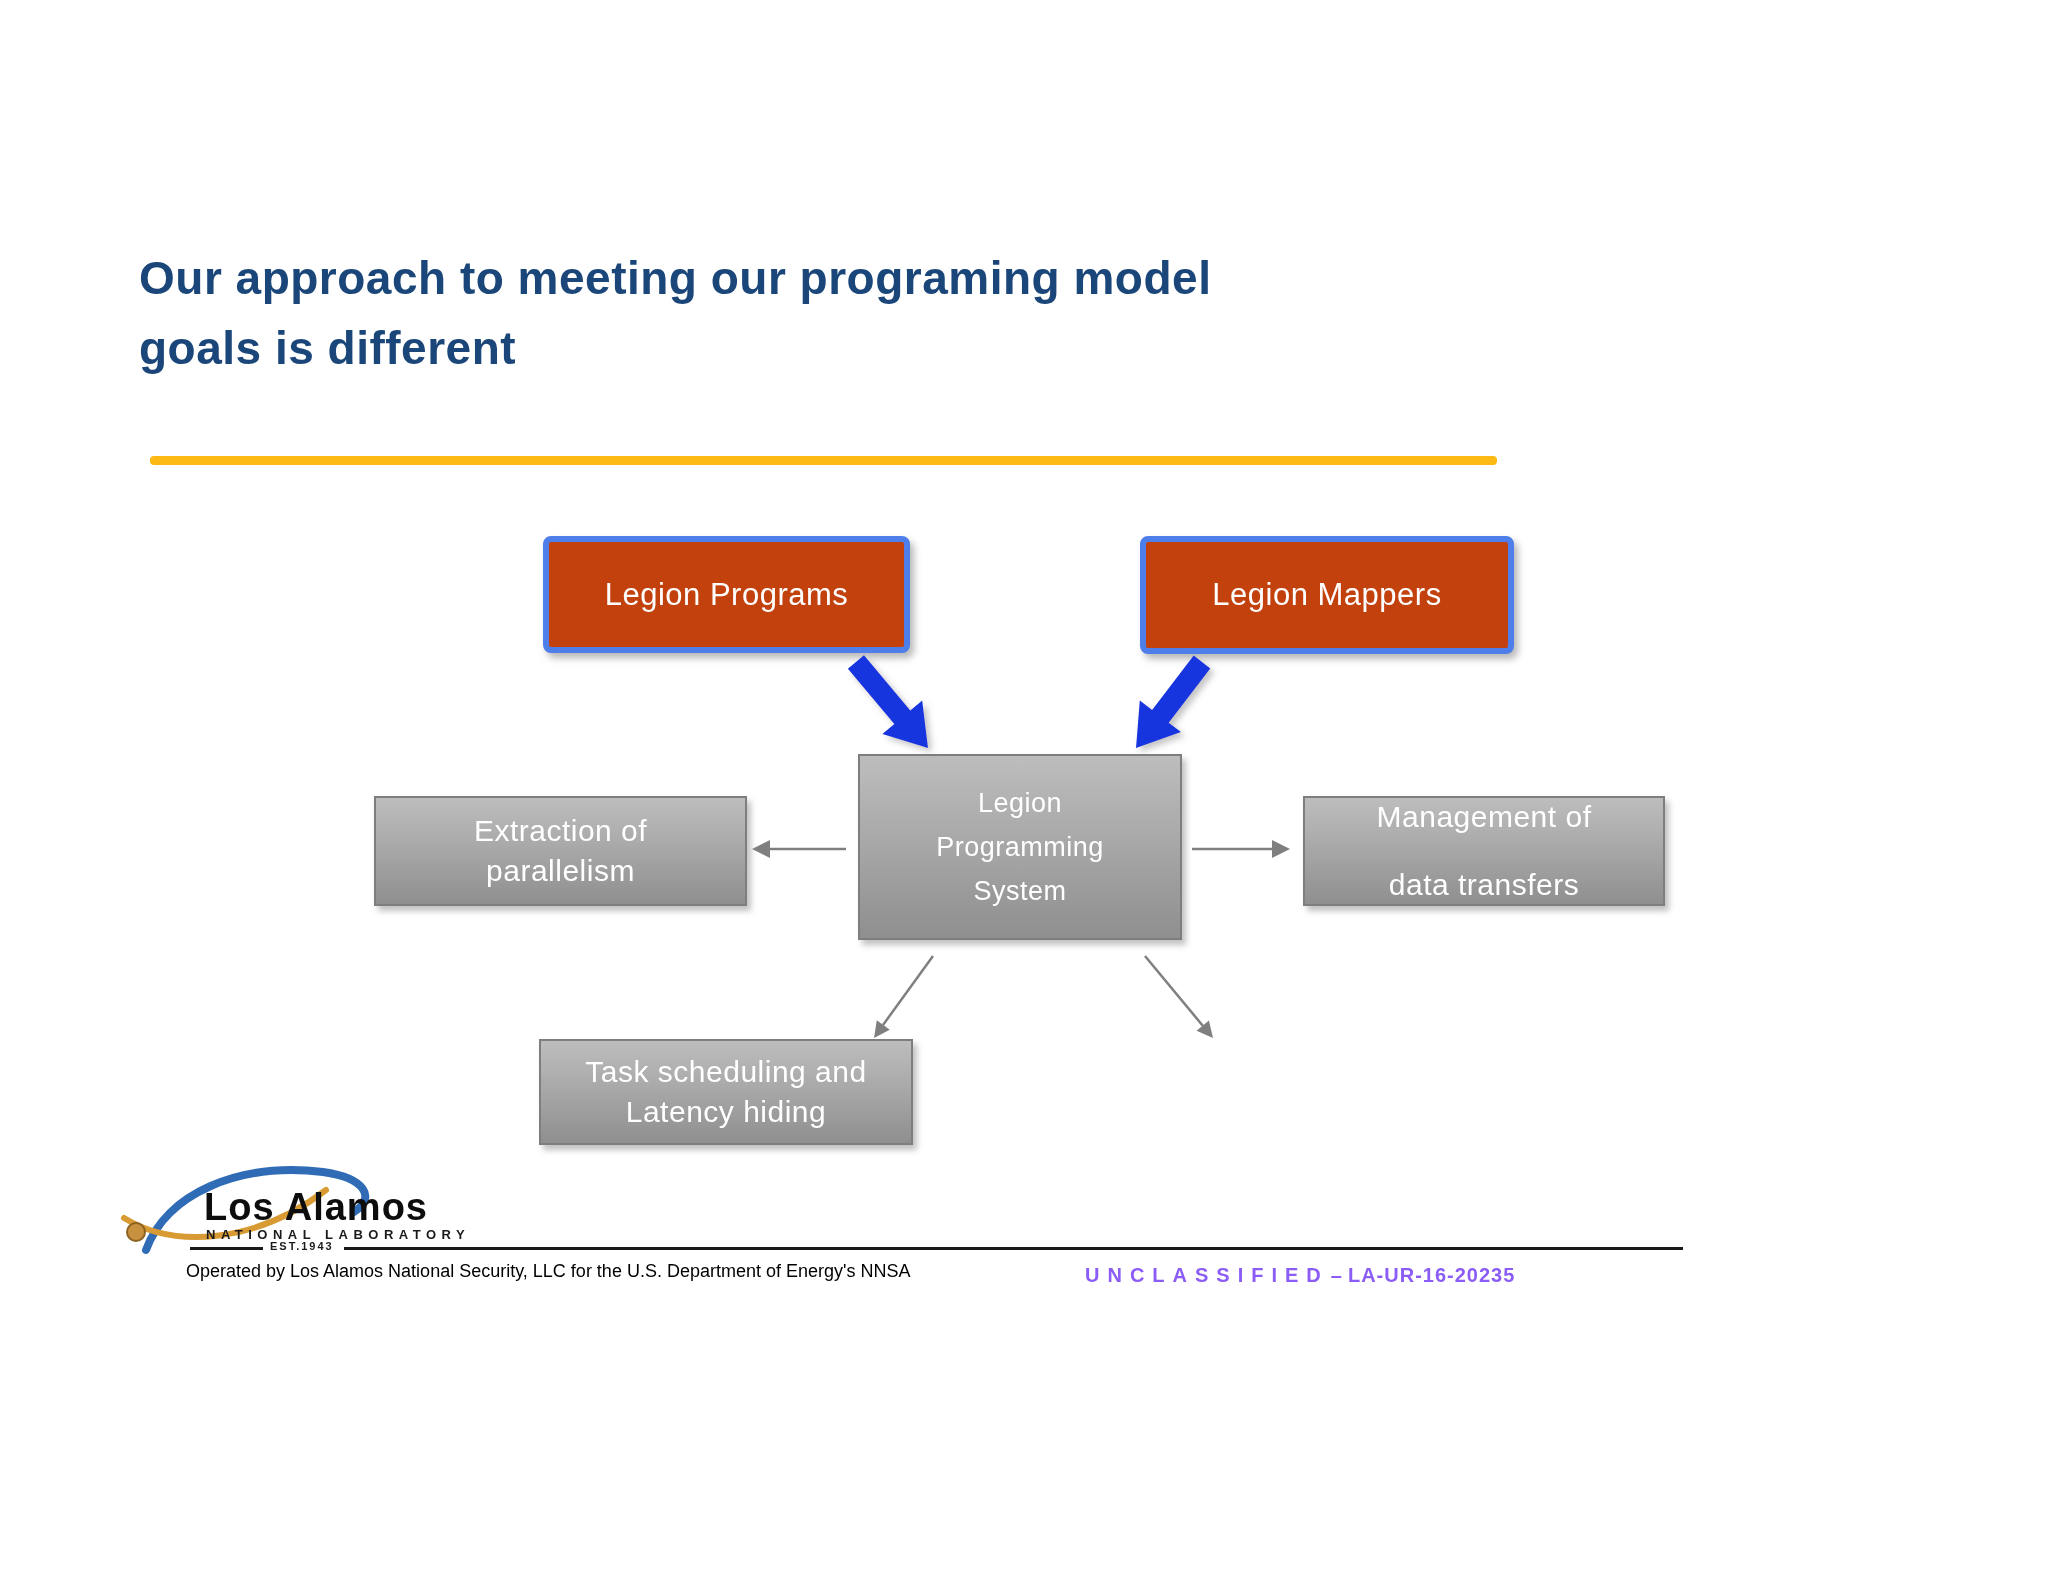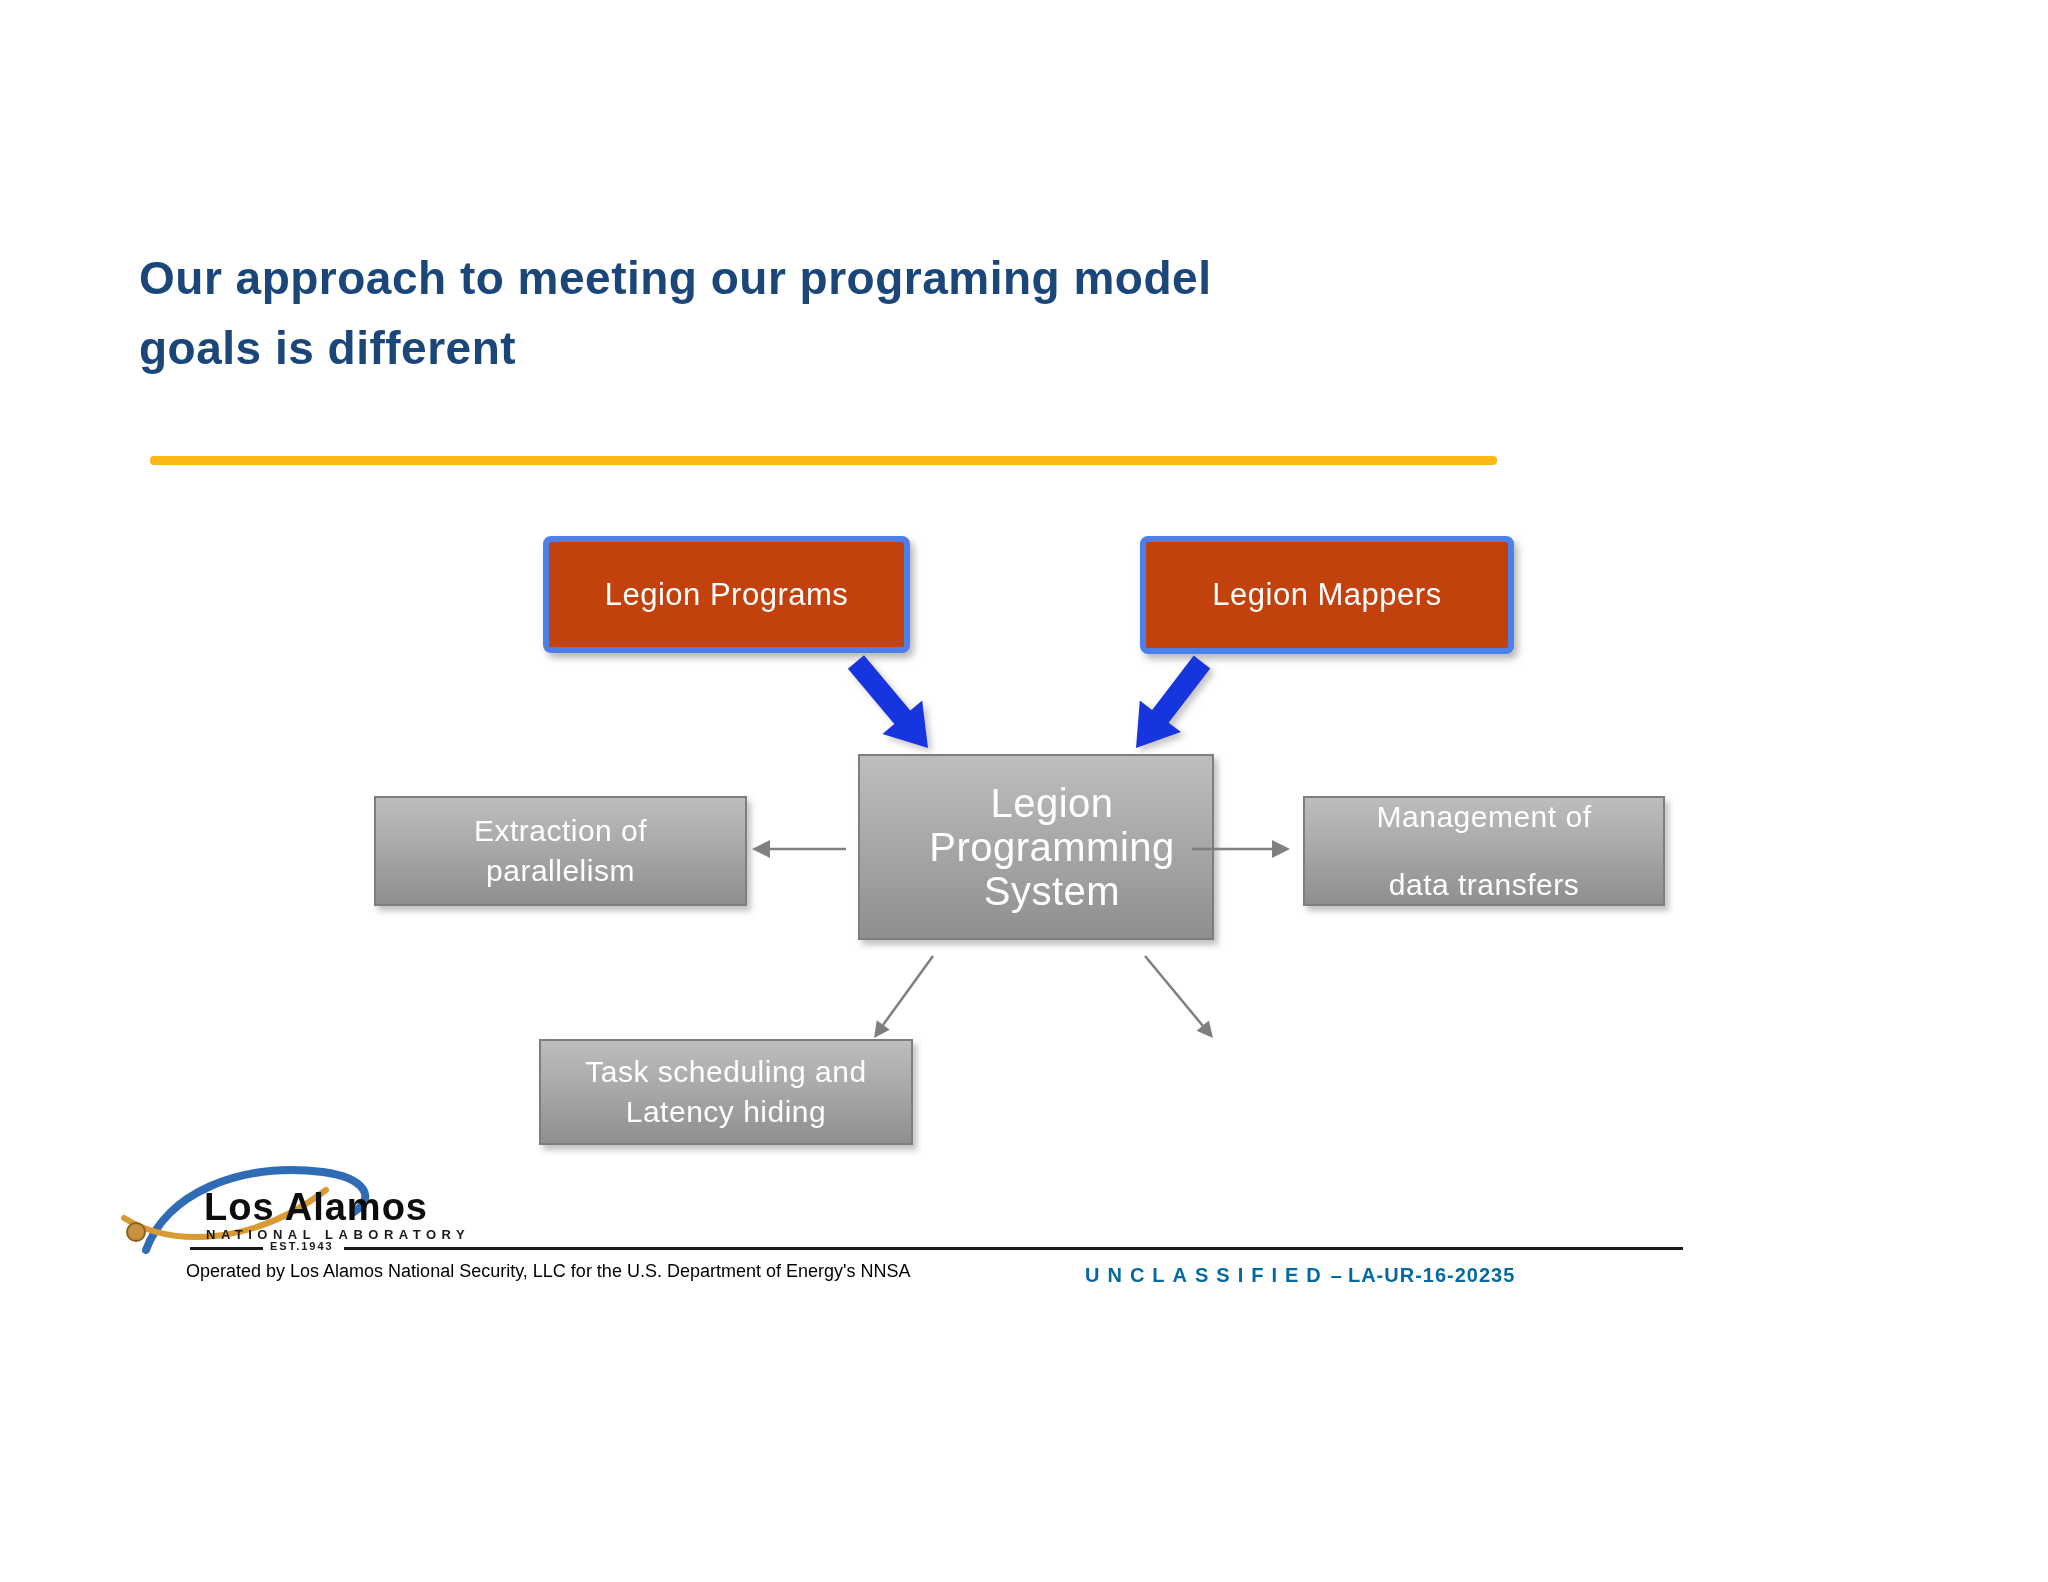--- a/index.html
+++ b/index.html
@@ -18,21 +18,21 @@
          color:#ffffff;font-size:31px;display:flex;align-items:center;justify-content:center;
          text-align:center;letter-spacing:0.5px;}
   #b-programs{left:543px;top:536px;width:355px;height:105px;}
   #b-mappers{left:1140px;top:536px;width:362px;height:106px;}
 
   
   .graybox{position:absolute;background:linear-gradient(180deg,#bdbdbd 0%,#a9a9a9 45%,#8f8f8f 100%);
          border:2px solid #7e7e7e;box-shadow:4px 5px 6px rgba(120,120,120,0.45);
          color:#ffffff;font-size:30px;line-height:40px;display:flex;flex-direction:column;
          align-items:center;justify-content:center;text-align:center;letter-spacing:0.5px;}
-  #b-center{left:858px;top:754px;width:320px;height:182px;font-size:40px;line-height:44px;padding-left:32px;}
+  #b-center{left:858px;top:754px;width:320px;height:182px;font-size:27px;line-height:44px;}
   #b-extract{left:374px;top:796px;width:369px;height:106px;}
   #b-manage{left:1303px;top:796px;width:358px;height:106px;gap:28px;}
   #b-task{left:539px;top:1039px;width:370px;height:102px;}
   #b-data{left:1150px;top:1038px;width:362px;height:106px;}
 
   
   .overlay{position:absolute;left:0;top:0;width:2048px;height:1582px;pointer-events:none;}
 
   
   .footer-line{position:absolute;height:3px;background:#1a1a1a;top:1247px;}
@@ -42,21 +42,21 @@
   #lanl-name{position:absolute;left:204px;top:1186px;font-size:38px;font-weight:bold;
          color:#0d0d0d;letter-spacing:1px;}
   #lanl-sub{position:absolute;left:206px;top:1227px;font-size:13px;font-weight:bold;
          color:#1a1a1a;letter-spacing:5.5px;}
   #lanl-est{position:absolute;left:270px;top:1240px;font-size:11px;font-weight:bold;
          color:#1a1a1a;letter-spacing:2px;}
   #lanl-swoosh{position:absolute;left:118px;top:1158px;}
 
   #operated{position:absolute;left:186px;top:1261px;font-size:18px;color:#000000;}
   #classification{position:absolute;left:1085px;top:1264px;font-size:20px;font-weight:bold;
-         color:#0369a1;white-space:nowrap;}
+         color:#8b5cf6;white-space:nowrap;}
   #classification .spread{letter-spacing:8px;}
   #classification .sep{margin:0 6px 0 2px;}
   #classification .lanum{letter-spacing:1px;}
 
   #nnsa-logo{position:absolute;left:1682px;top:1252px;}
 </style>
 </head>
 <body>
 
 <div class="slide">

